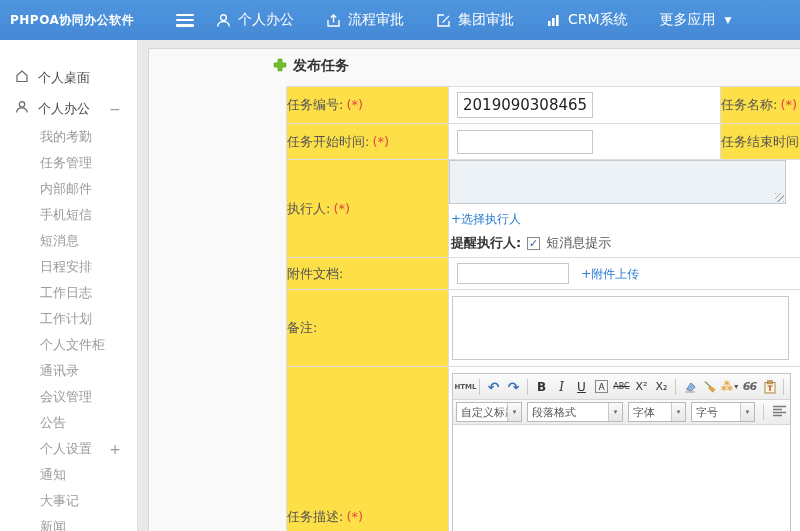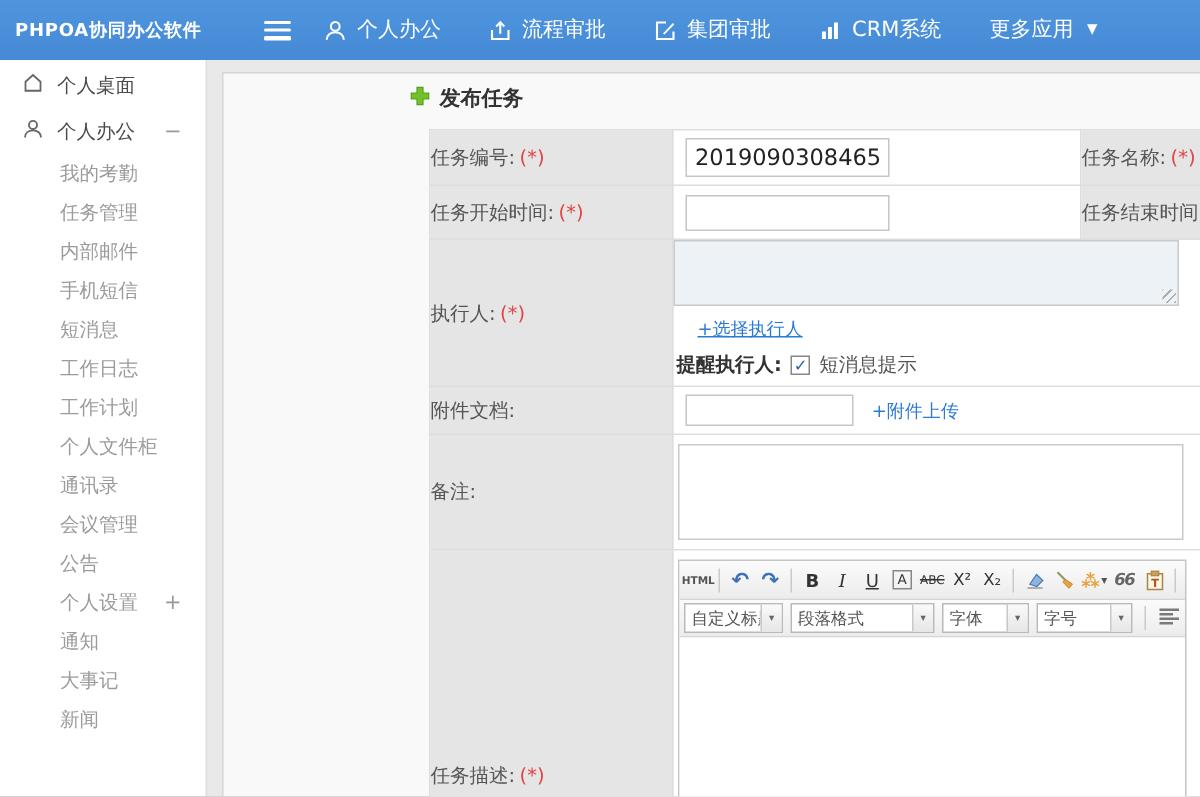--- a/index.html
+++ b/index.html
@@ -12,54 +12,54 @@
   .logo { font-weight:bold; font-size:12px; padding-left:10px; width:176px; letter-spacing:0.5px; }
   .hamburger { width:18px; height:13px; display:flex; flex-direction:column; justify-content:space-between; cursor:pointer; margin-right:22px; }
   .hamburger span { display:block; height:2.5px; background:#fff; border-radius:1px; }
   .topnav { display:flex; align-items:center; gap:32px; }
   .topnav-item { display:flex; align-items:center; gap:7px; font-size:14px; cursor:pointer; white-space:nowrap; }
   .topnav-item svg { display:block; }
   .caret-down { font-size:9px; margin-left:2px; }
 
   
   .sidebar { position:absolute; left:0; top:40px; width:138px; bottom:0; background:#fff;
-             border-right:1px solid #ddd; padding-top:1px; overflow:hidden; }
+             border-right:1px solid #ddd; padding-top:22px; overflow:hidden; }
   .side-item { height:31px; display:flex; align-items:center; gap:9px; padding-left:15px;
                font-size:13px; color:#4a4a4a; cursor:pointer; }
   .side-item svg { flex:0 0 auto; }
   .side-toggle { margin-left:auto; margin-right:16px; color:#999; font-size:14px; }
   .side-sub { height:26px; display:flex; align-items:center; padding-left:40px;
               font-size:13px; color:#9b9b9b; cursor:pointer; }
 
   
   .content { position:absolute; left:138px; top:40px; right:0; bottom:0; background:#e9e9e9; }
   .panel { position:absolute; left:10px; top:8px; right:0; bottom:0; background:#f9f9f9;
            border-top:1px solid #d6d6d6; border-left:1px solid #d6d6d6;padding-left:18px; }
   .page-title { position:absolute; left:124px; top:8px; display:flex; align-items:center; gap:6px;
                 font-size:14px; font-weight:bold; color:#333; }
 
   
   .form-wrap { position:absolute; left:137px; top:37px; width:594px; }
   table.form { border-collapse:collapse; table-layout:fixed; width:594px; background:#fff; }
   table.form td { border:1px solid #ddd; font-size:13px; color:#555; padding:0; vertical-align:middle; }
-  td.lab { background:#e5e5e5; padding-left:12px; }
+  td.lab { background:#fde047; padding-left:12px; }
   .req { color:#e34545; margin-left:3px; }
   .inp { border:1px solid #c6c6c6; background:#fff; height:24px; padding:0 5px; font-family:inherit; }
   .inp-num { width:136px; margin-left:8px; height:26px; font-size:15px; color:#222; }
   .inp-time { width:136px; margin-left:8px; height:24px; font-size:13px; color:#333; }
   .inp-attach { width:112px; margin-left:8px; height:21px; font-size:12px; color:#333; }
 
   .exec-cell { padding:4px 0 0 3px; }
   .ta-wrap { position:relative; width:337px; }
   textarea.exec { width:337px; height:44px; background:#edf2f7; border:1px solid #c9c9c9; resize:none; display:block; }
   textarea.remark { width:337px; height:64px; background:#fff; border:1px solid #c9c9c9; resize:none; display:block; margin-left:3px; }
   .grip { position:absolute; right:2px; bottom:2px; width:9px; height:9px;
           background:repeating-linear-gradient(-45deg,#adadad 0 1px,transparent 1px 4px); }
   .link { color:#2b7bd4; font-size:12px; text-decoration:none; cursor:pointer; }
-  .exec-link { display:inline-block; margin:7px 0 0 16px;text-decoration:underline; }
+  .exec-link { display:inline-block; margin:7px 0 0 2px; }
   .remind-row { display:flex; align-items:center; gap:6px; margin:6px 0 5px 2px; }
   .remind-lab { font-weight:bold; color:#333; font-size:13px; }
   .checkbox { width:13px; height:13px; border:1px solid #878787; background:#fff; display:inline-flex;
               align-items:center; justify-content:center; font-size:11px; line-height:11px; color:#2f5fa8; cursor:pointer; }
   .cb-label { color:#555; font-size:13px; }
 
   
   .editor { margin:6px 0 6px 3px; width:339px; height:282px; border:1px solid #c5c5c5; background:#fff;
             display:flex; flex-direction:column; overflow:hidden; }
   .tb { display:flex; align-items:center; padding:0 3px; background:linear-gradient(#fbfbfb,#ececec);
@@ -176,20 +176,23 @@
     <div class="side-sub">
         <span>内部邮件</span>
       </div>
     <div class="side-sub">
         <span>手机短信</span>
       </div>
     <div class="side-sub">
         <span>短消息</span>
       </div>
     <div class="side-sub">
+        <span>日程安排</span>
+      </div>
+    <div class="side-sub">
         <span>工作日志</span>
       </div>
     <div class="side-sub">
         <span>工作计划</span>
       </div>
     <div class="side-sub">
         <span>个人文件柜</span>
       </div>
     <div class="side-sub">
         <span>通讯录</span>

